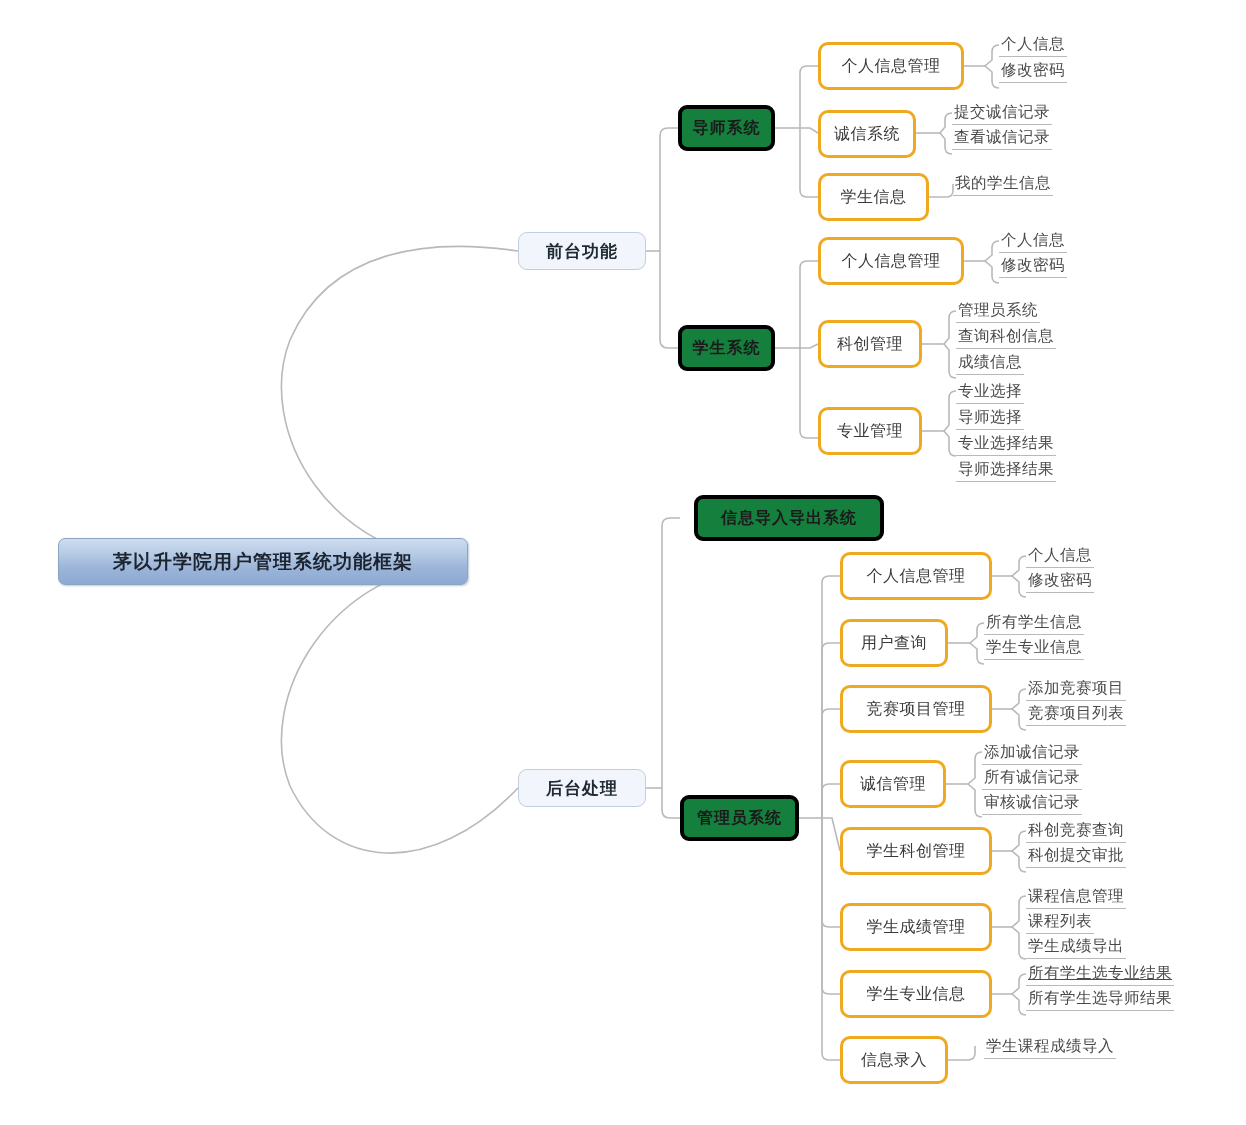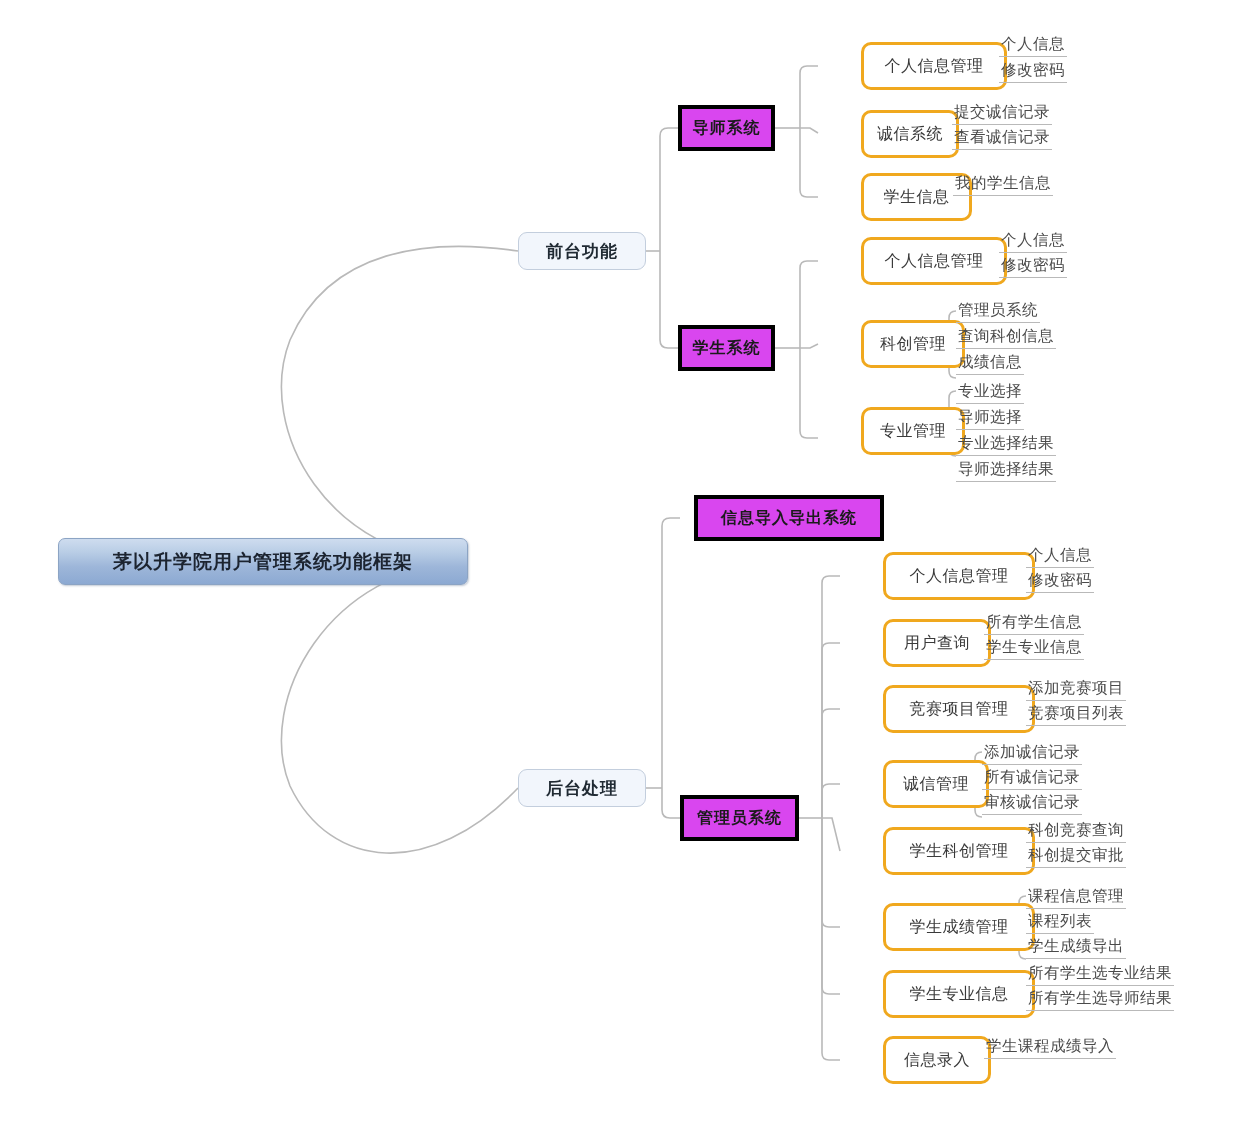--- a/index.html
+++ b/index.html
@@ -52,37 +52,36 @@
     border-radius: 9px;
     background: #f2f6fc;
     border: 1px solid #c3cedd;
     color: #202a33;
     font-weight: bold;
     font-size: 17px;
     letter-spacing: 1px;
   }
   
   .node-sys {
-    border-radius: 0;
-    background: #d946ef;
+    border-radius: 9px;
+    background: #15803d;
     border: 4px solid #000000;
     color: #1b1b1b;
     font-weight: bold;
     font-size: 16px;
     letter-spacing: 1px;
   }
   
   .node-mod {
     border-radius: 10px;
     background: #ffffff;
     border: 3px solid #f0a81e;
     color: #3a3a3a;
     font-size: 16px;
     letter-spacing: 0.5px;
-    margin-left: 43px;
   }
   
   .leaf {
     position: absolute;
     box-sizing: border-box;
     border-bottom: 1px solid #b9b9b9;
     color: #4a4a4a;
     font-size: 15.5px;
     letter-spacing: 0.5px;
     white-space: nowrap;
@@ -273,18 +272,18 @@
   <div class="leaf" style="left:982px; top:766px;">所有诚信记录</div>
   <div class="leaf" style="left:982px; top:791px;">审核诚信记录</div>
 
   <div class="leaf" style="left:1026px; top:819px;">科创竞赛查询</div>
   <div class="leaf" style="left:1026px; top:844px;">科创提交审批</div>
 
   <div class="leaf" style="left:1026px; top:885px;">课程信息管理</div>
   <div class="leaf" style="left:1026px; top:910px;">课程列表</div>
   <div class="leaf" style="left:1026px; top:935px;">学生成绩导出</div>
 
-  <div class="leaf" style="left:1026px; top:962px;">所有学生选专业结果</div>
+  <div class="leaf" style="left:1026px; top:962px;text-decoration:underline;">所有学生选专业结果</div>
   <div class="leaf" style="left:1026px; top:987px;">所有学生选导师结果</div>
 
   <div class="leaf" style="left:984px; top:1035px;">学生课程成绩导入</div>
 
 </div>
 
 </body></html>

